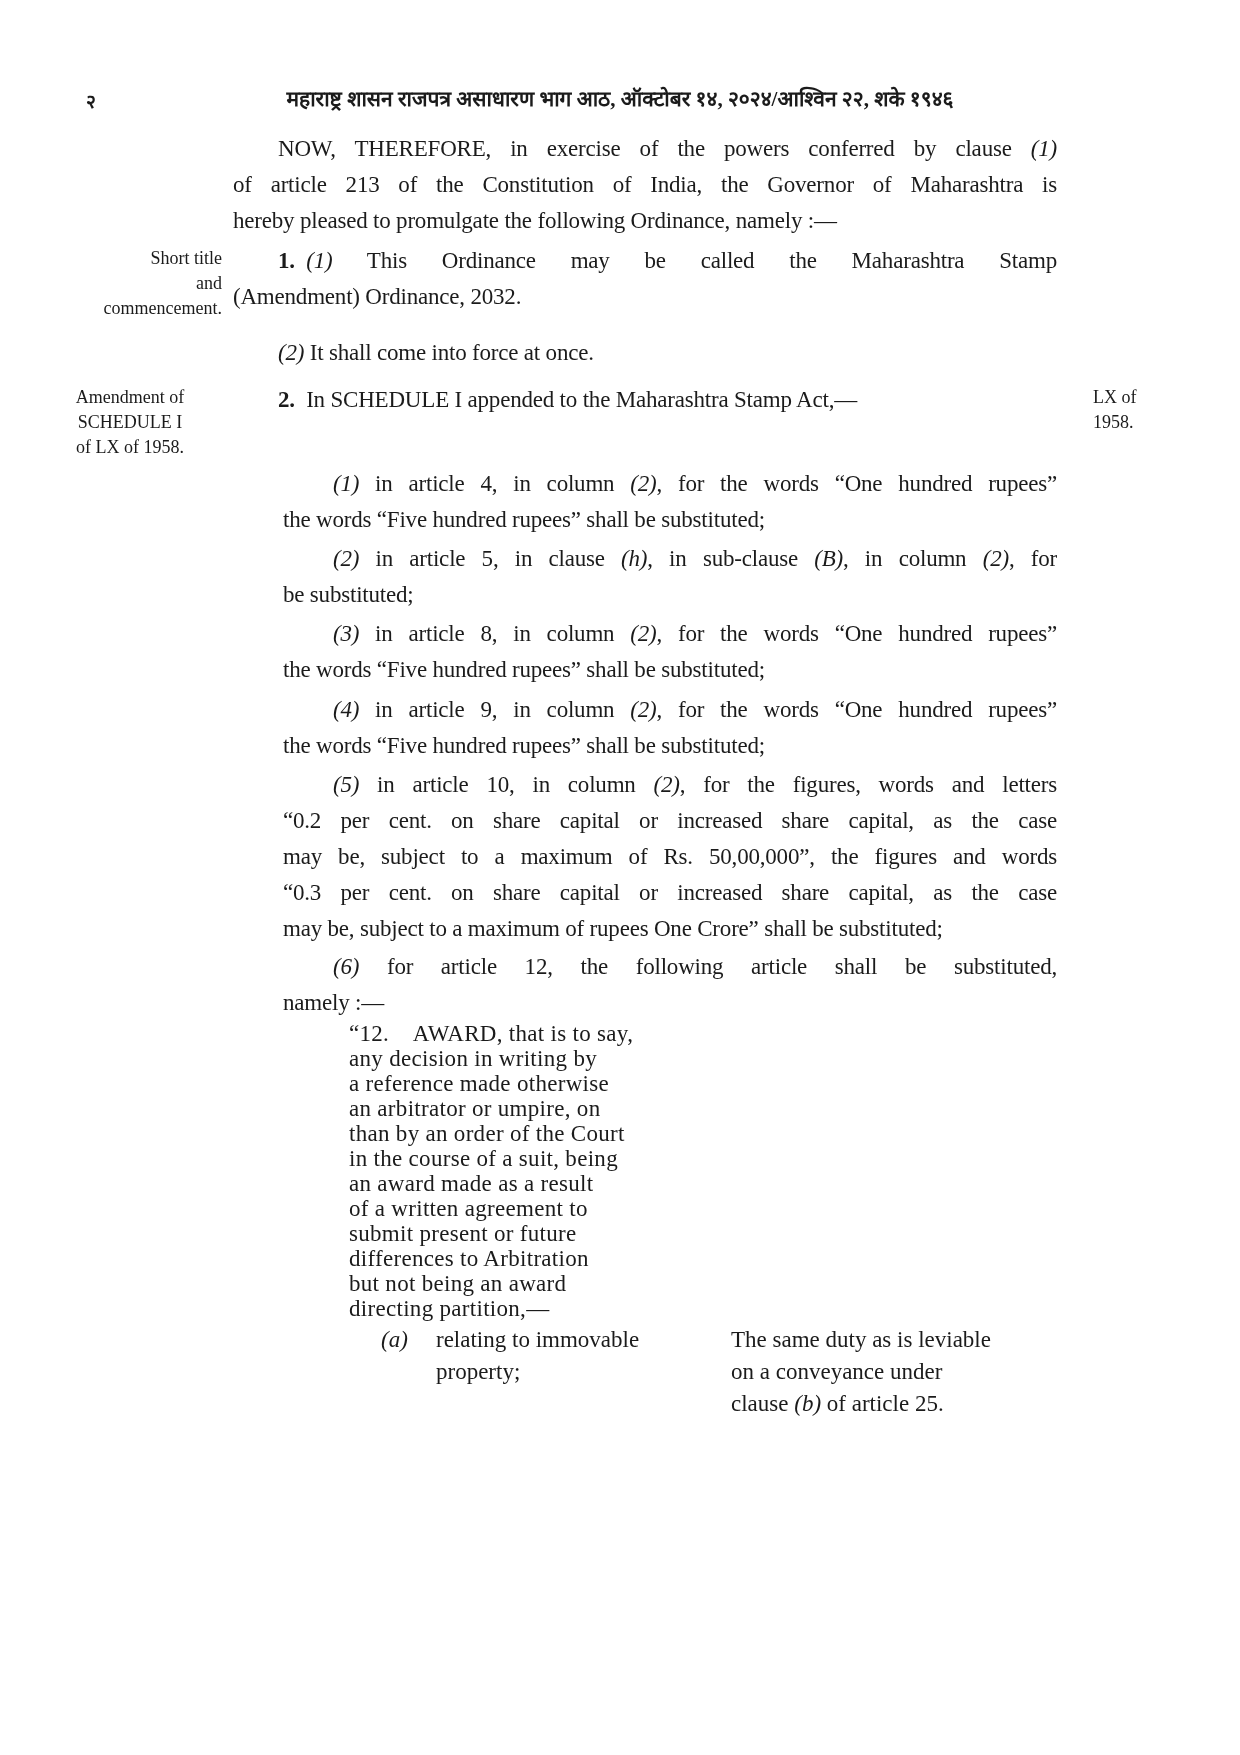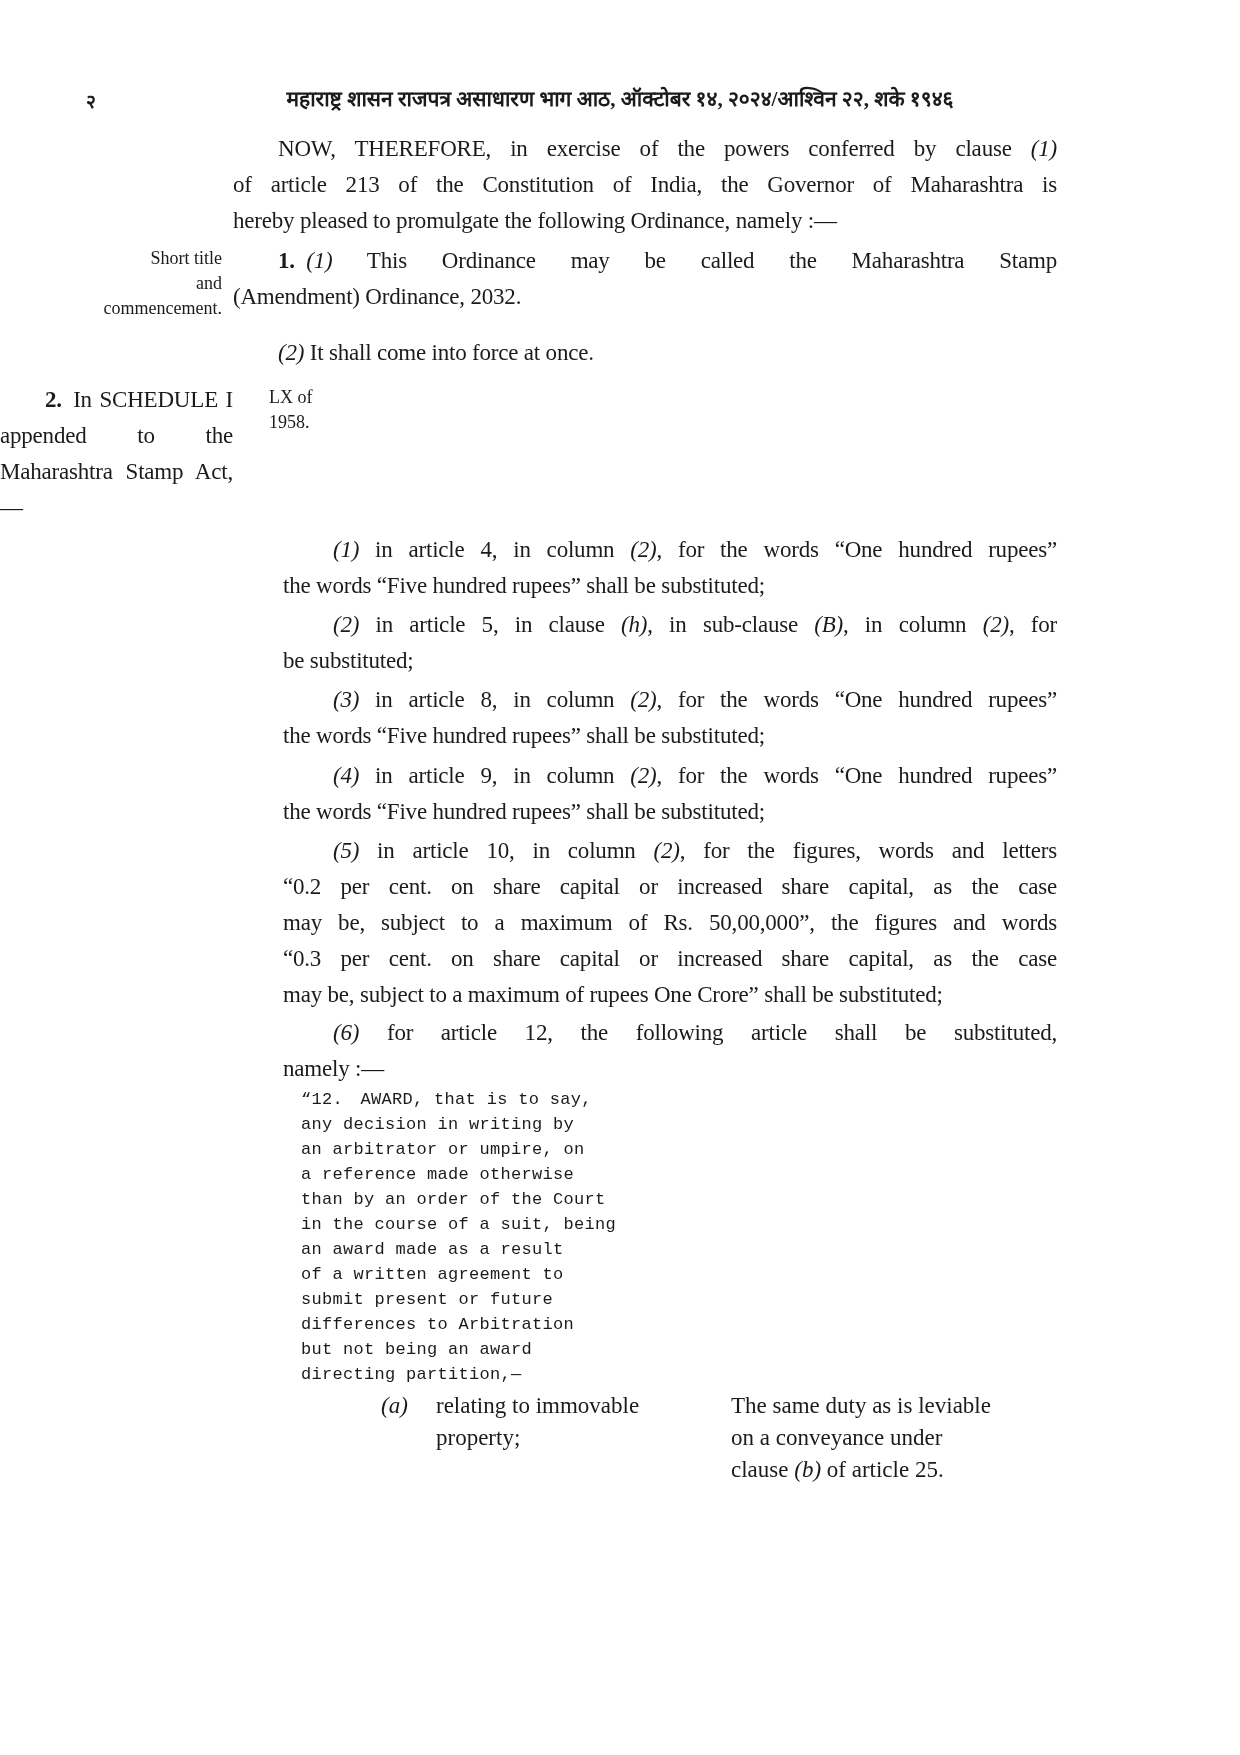--- a/index.html
+++ b/index.html
@@ -30,21 +30,21 @@
   .plast{text-align-last:left;}
   .para .pline:first-child{text-indent:var(--ti,45px);}
   .sub{margin-left:50px;--ti:50px;}
   .seg-n{font-style:normal;font-weight:normal;}
   .seg-b{font-weight:bold;}
   .seg-i{font-style:italic;}
   
   .mb4{margin-bottom:4px;} .mb14{margin-bottom:14px;} .mb11{margin-bottom:11px;}
   .mb6{margin-bottom:6px;} .mb3{margin-bottom:3px;} .mb2{margin-bottom:2px;} .mb0{margin-bottom:0;}
   
-  .award{margin-left:68px;font-size:17px;line-height:25px;letter-spacing:0.3px;font-family:Liberation Mono, monospace;}
+  .award{margin-left:116px;font-size:23px;line-height:25px;letter-spacing:0.3px;}
   .aline{text-align:left;}
   
   .arow{margin-left:148px;display:grid;grid-template-columns:55px 245px 50px 326px;
         font-size:23px;line-height:32px;}
   .alabel{font-style:italic;}
   .atext .aline, .aduty .pline{line-height:32px;}
   .aduty .pline{text-align:left;text-align-last:left;}
 </style>
 </head>
 <body>
@@ -79,20 +79,23 @@
 
     <div class="row mb11">
       <div class="cell-note"></div>
       <div class="para">
           <div class="pline plast"><span class="seg-i">(2)</span><span class="seg-n"> It shall come into force at once.</span></div>
         </div>
       <div class="cell-rnote"></div>
     </div>
 
     <div class="row mb6">
+      <div class="cell-note note-center-align">Amendment of
+SCHEDULE I
+of LX of 1958.</div>
       <div class="para">
           <div class="pline plast"><span class="seg-b">2.</span><span class="seg-n"> In SCHEDULE I appended to the Maharashtra Stamp Act,—</span></div>
         </div>
       <div class="cell-rnote">LX of
 1958.</div>
     </div>
 
     <div class="row mb3">
       <div class="cell-note"></div>
       <div class="para sub">
@@ -149,22 +152,22 @@
         </div>
       <div class="cell-rnote"></div>
     </div>
 
     <div class="row mb3">
       <div class="cell-note"></div>
       <div>
         <div class="award">
             <div class="aline">“12.  AWARD, that is to say,</div>
             <div class="aline">any decision in writing by</div>
+            <div class="aline">a reference made otherwise</div>
             <div class="aline">an arbitrator or umpire, on</div>
-            <div class="aline">a reference made otherwise</div>
             <div class="aline">than by an order of the Court</div>
             <div class="aline">in the course of a suit, being</div>
             <div class="aline">an award made as a result</div>
             <div class="aline">of a written agreement to</div>
             <div class="aline">submit present or future</div>
             <div class="aline">differences to Arbitration</div>
             <div class="aline">but not being an award</div>
             <div class="aline">directing partition,—</div>
           </div>
       </div>

